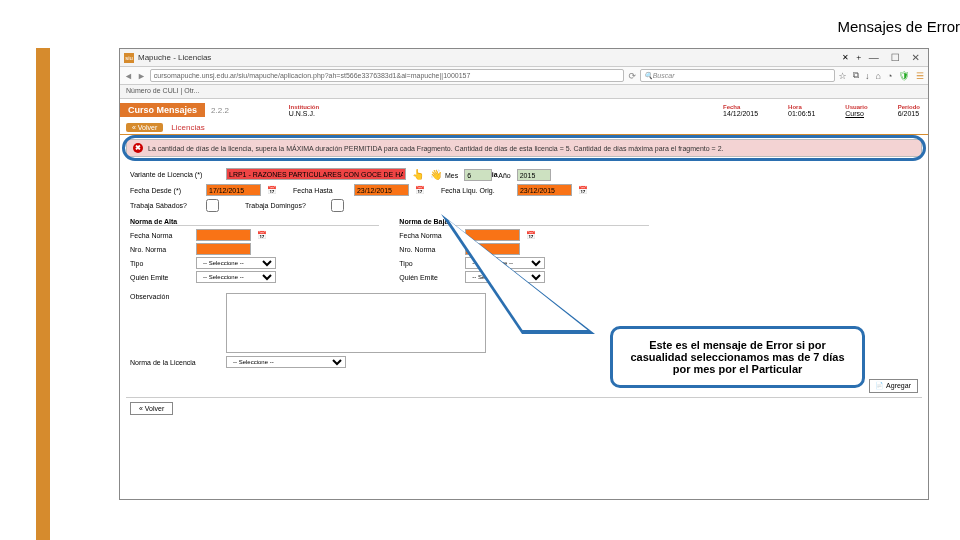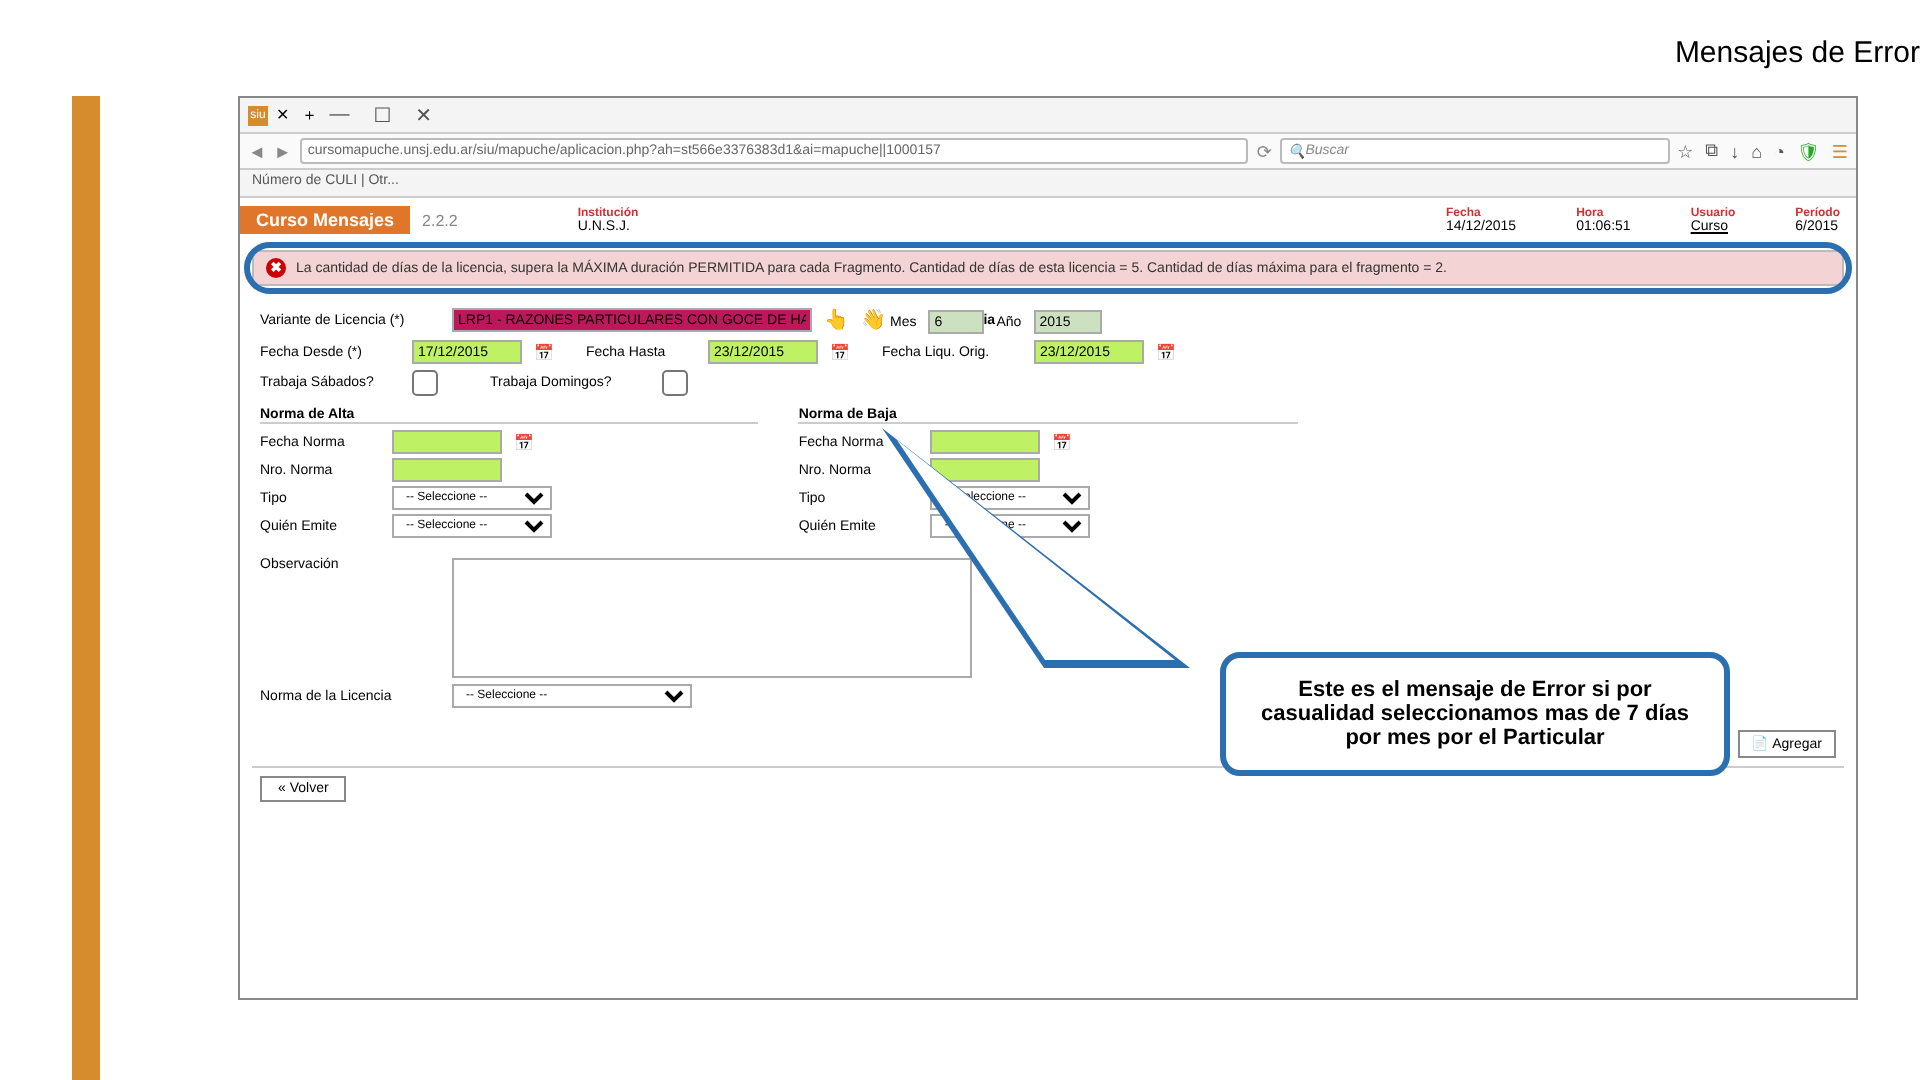--- a/index.html
+++ b/index.html
@@ -32,22 +32,22 @@
 .btnVol{background:#d68b2d;color:#fff;border:none;font-size:7px;padding:1px 6px;border-radius:2px}
 .crumbt{font-size:8px;color:#c33}
 .errwrap{position:relative;margin:4px 6px}
 .errbox{background:#f3d3d3;border:1px solid #bbb;padding:3px 6px;display:flex;align-items:center;gap:5px;font-size:7px;color:#333}
 .erric{width:10px;height:10px;border-radius:50%;background:#c00;color:#fff;display:flex;align-items:center;justify-content:center;font-size:7px;font-weight:bold}
 .highlight{position:absolute;left:-4px;right:-4px;top:-4px;bottom:-4px;border:3px solid #2b6fb0;border-radius:14px;pointer-events:none}
 .secthdr{background:#d68b2d;color:#fff;font-size:8px;font-weight:bold;padding:2px 6px;margin:4px 6px 0}
 .form{padding:4px 10px;font-size:7px;color:#000}
 .row{display:flex;align-items:center;gap:6px;margin:3px 0}
 .lbl{min-width:90px;color:#000}
-.fld{height:12px;border:1px solid #aaa;background:#bef264;padding:0 2px;font-size:7px}
-.fwide{width:180px;background:#be185d}
+.fld{height:12px;border:1px solid #aaa;background:#f97316;padding:0 2px;font-size:7px}
+.fwide{width:180px;background:#ef4444}
 .fdate{width:55px}
 .fnum{width:28px;background:#cde1c1}
 .hand{color:#d68b2d;font-size:10px}
 .vighdr{font-weight:bold;font-size:7px;margin-left:20px}
 .cols{display:flex;gap:20px;margin-top:6px}
 .col{flex:1}
 .colhdr{font-weight:bold;font-size:7px;border-bottom:1px solid #ccc;margin-bottom:3px}
 .frow{display:flex;align-items:center;gap:6px;margin:2px 0}
 .frow .lbl2{min-width:60px;font-size:7px}
 .sel{height:12px;border:1px solid #aaa;background:#fff;font-size:6px;padding:0 2px;min-width:80px}
@@ -62,20 +62,21 @@
 </style>
 </head>
 <body>
 
 <div class="slide-title">Mensajes de Error</div>
 <div class="vbar"></div>
 
 <div class="browser">
   <div class="titlebar">
     <span class="favico">siu</span>
+    <span class="tabtxt">Mapuche - Licencias</span>
     <span>✕</span>
     <span style="margin:0 6px">＋</span>
     <div class="winbtns">
       <span>—</span>
       <span>☐</span>
       <span>✕</span>
     </div>
   </div>
   <div class="addrbar">
     <span class="navarr">◄</span>
@@ -117,20 +118,24 @@
       <div class="kv">
           <span class="k">Usuario</span>
           <span class="v link">Curso</span>
         </div>
       <div class="kv" style="margin-right:8px">
           <span class="k">Período</span>
           <span class="v">6/2015</span>
         </div>
     </div>
 
+    <div class="crumb">
+      <button class="btnVol">« Volver</button>
+      <span class="crumbt">Licencias</span>
+    </div>
 
     <div class="errwrap">
       <div class="errbox">
         <span class="erric">✖</span>
         <span>La cantidad de días de la licencia, supera la MÁXIMA duración PERMITIDA para cada Fragmento. Cantidad de días de esta licencia = 5. Cantidad de días máxima para el fragmento = 2.</span>
       </div>
       <div class="highlight"></div>
     </div>
 
 

